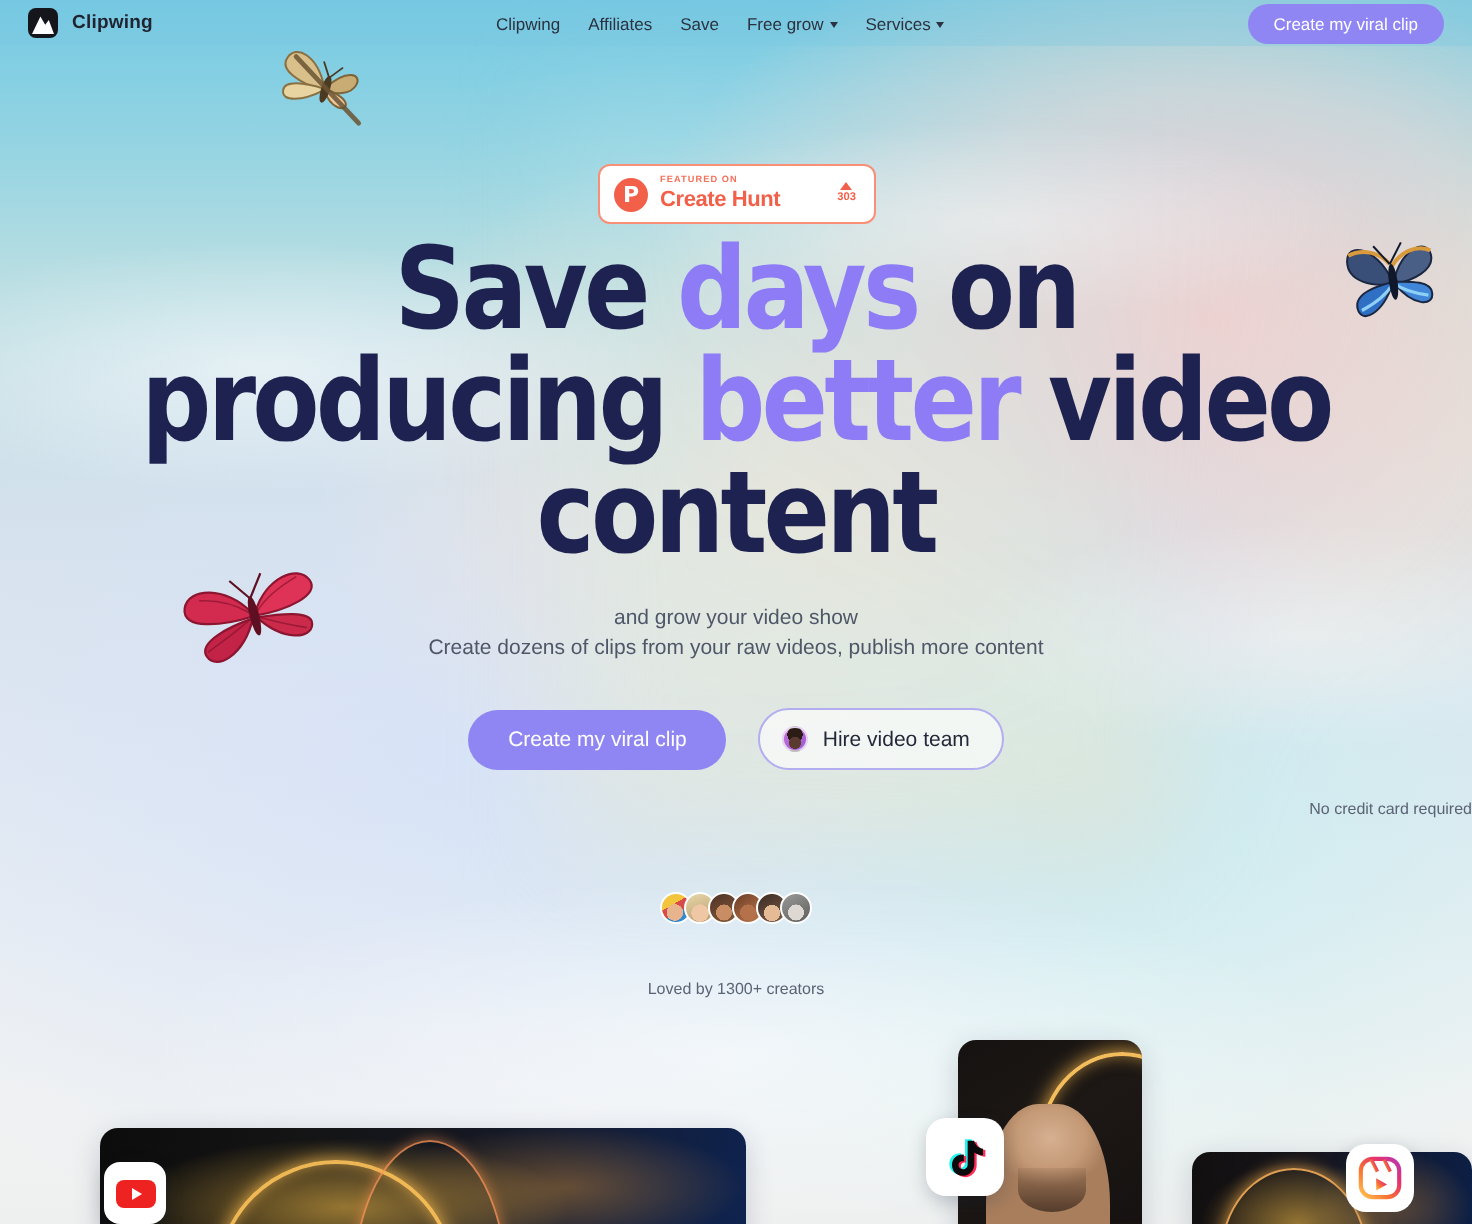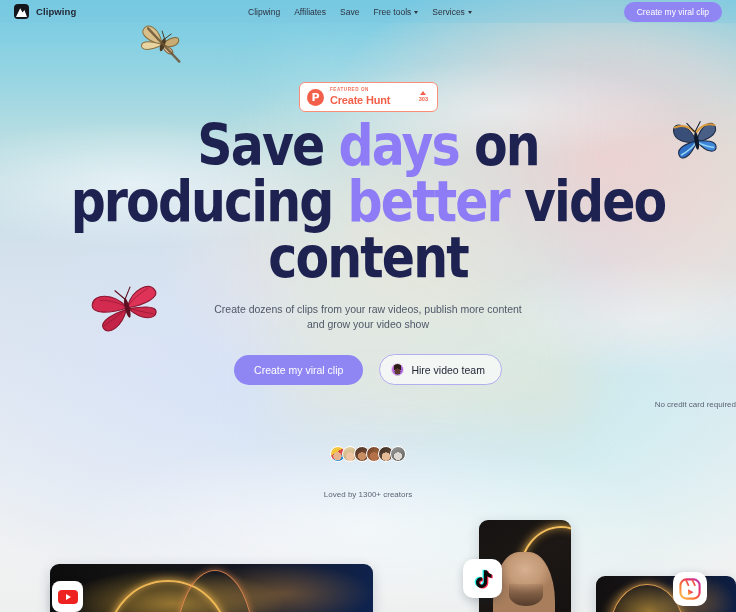--- a/index.html
+++ b/index.html
@@ -453,21 +453,21 @@
       <span class="nav-link">
         <span>Clipwing</span>
       </span>
       <span class="nav-link">
         <span>Affiliates</span>
       </span>
       <span class="nav-link">
         <span>Save</span>
       </span>
       <span class="nav-link">
-        <span>Free tools</span>
+        <span>Free grow</span>
         <i class="caret"></i>
       </span>
       <span class="nav-link">
         <span>Services</span>
         <i class="caret"></i>
       </span>
     </div>
 
     <div class="nav-right">
       <button class="btn-nav-cta">Create my viral clip</button>
@@ -518,22 +518,22 @@
   </div>
 
   <div class="hero">
     <h1 class="headline">
       <div><span>Save </span><span class="accent">days</span><span> on</span></div>
       <div><span>producing </span><span class="accent">better</span><span> video</span></div>
       <div>content</div>
     </h1>
 
     <div class="subhead">
+      <div>and grow your video show</div>
       <div>Create dozens of clips from your raw videos, publish more content</div>
-      <div>and grow your video show</div>
     </div>
 
     <div class="cta-row">
       <button class="btn-primary">Create my viral clip</button>
       <button class="btn-secondary">
         <span class="mini-avatar"></span>
         <span>Hire video team</span>
       </button>
     </div>
 

